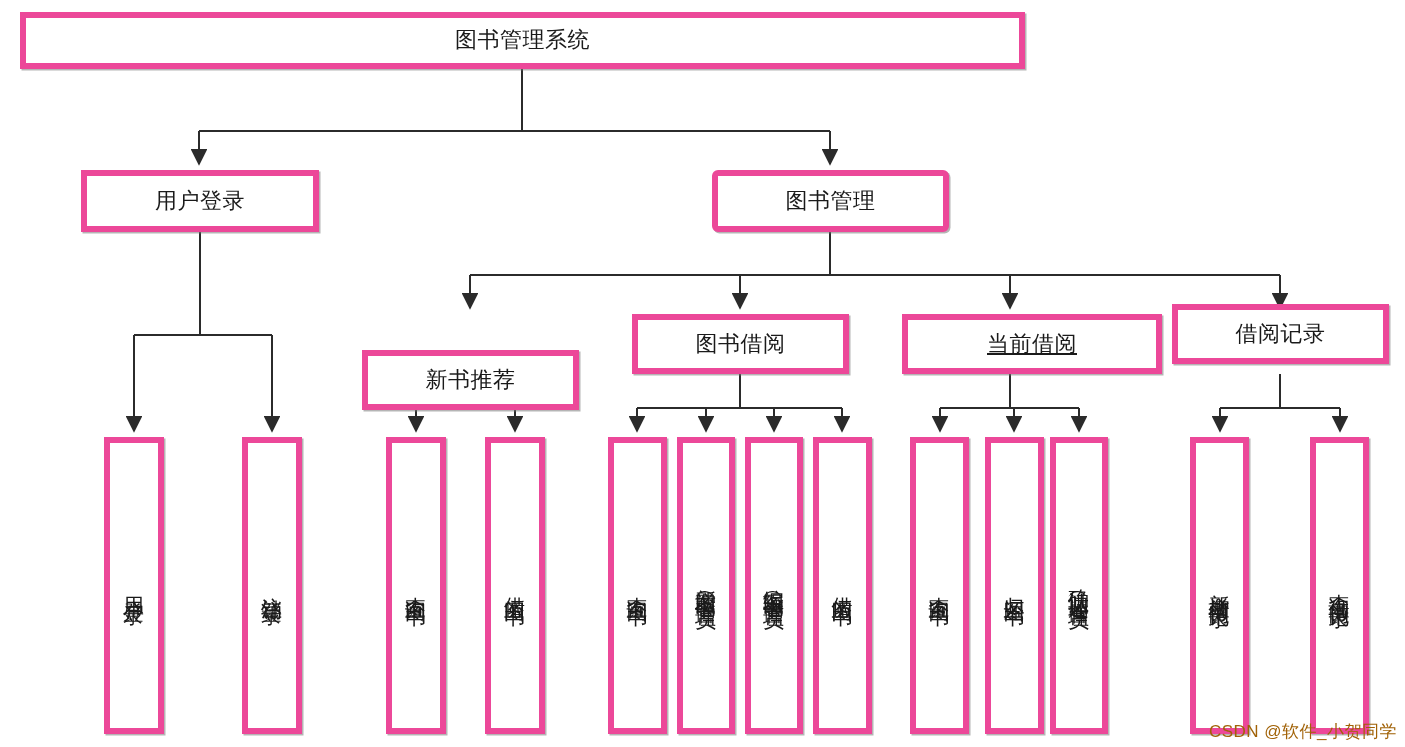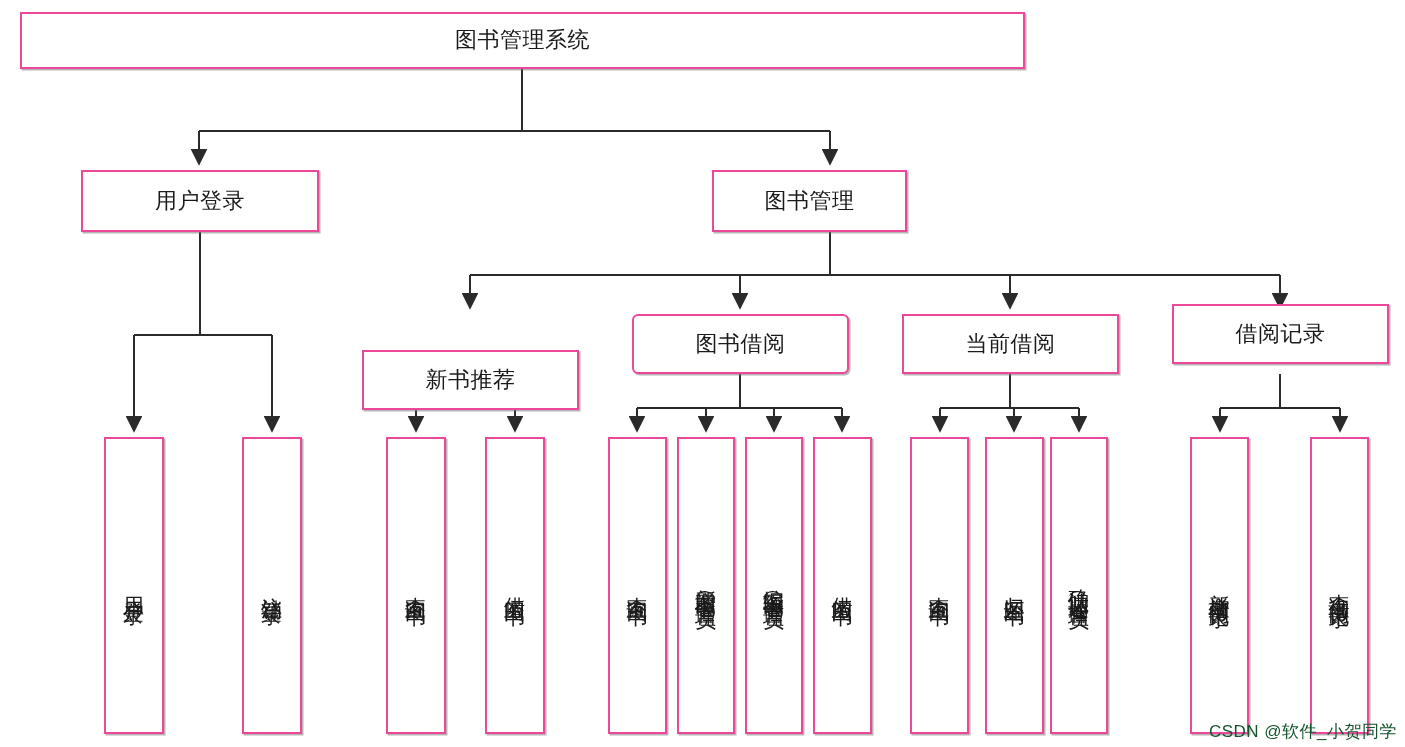--- a/index.html
+++ b/index.html
@@ -21,21 +21,21 @@
     position: absolute;
     left: 0;
     top: 0;
     width: 1405px;
     height: 747px;
   }
   .node {
     position: absolute;
     box-sizing: border-box;
     background: #ffffff;
-    border: 2px solid #ec4899;
+    border: 6px solid #ec4899;
     box-shadow: 1.5px 1.5px 0 0 rgba(120,120,120,0.55);
     display: flex;
     align-items: center;
     justify-content: center;
     color: #1a1a1a;
   }
   .node-label {
     display: block;
     text-align: center;
     line-height: 1.12;
@@ -55,21 +55,21 @@
     font-size: 21px;
     letter-spacing: 3px;
     line-height: 1;
     white-space: nowrap;
   }
   #watermark {
     position: absolute;
     right: 8px;
     bottom: 4px;
     font-size: 17px;
-    color: #14532d;
+    color: #a16207;
     letter-spacing: 0.5px;
     white-space: nowrap;
     pointer-events: none;
   }
 </style>
 </head>
 <body>
 
 <div id="stage">
 
@@ -123,31 +123,31 @@
     </g>
   </svg>
 
   <div class="node h-node" style="left:20px; top:12px; width:1005px; height:57px;">
     <span class="node-label">图书管理系统</span>
   </div>
 
   <div class="node h-node" style="left:81px; top:170px; width:238px; height:62px;">
     <span class="node-label">用户登录</span>
   </div>
-  <div class="node h-node" style="left:712px; top:170px; width:195px; height:62px;">
+  <div class="node h-node" style="left:712px; top:170px; width:237px; height:62px;border-radius:6px;">
     <span class="node-label">图书管理</span>
   </div>
 
   <div class="node h-node" style="left:362px; top:314px; width:217px; height:60px;margin-top:36px;">
     <span class="node-label">新书推荐</span>
   </div>
-  <div class="node h-node" style="left:632px; top:314px; width:217px; height:60px;border-radius:6px;">
+  <div class="node h-node" style="left:632px; top:314px; width:217px; height:60px;">
     <span class="node-label">图书借阅</span>
   </div>
-  <div class="node h-node" style="left:902px; top:314px; width:217px; height:60px;">
+  <div class="node h-node" style="left:902px; top:314px; width:260px; height:60px;text-decoration:underline;">
     <span class="node-label">当前借阅</span>
   </div>
   <div class="node h-node" style="left:1172px; top:304px; width:217px; height:60px;">
     <span class="node-label">借阅记录</span>
   </div>
 
   <div class="node v-node" style="left:104px; top:437px; width:60px; height:297px;">
     <span class="node-label">用户登录</span>
   </div>
   <div class="node v-node" style="left:242px; top:437px; width:60px; height:297px;">

